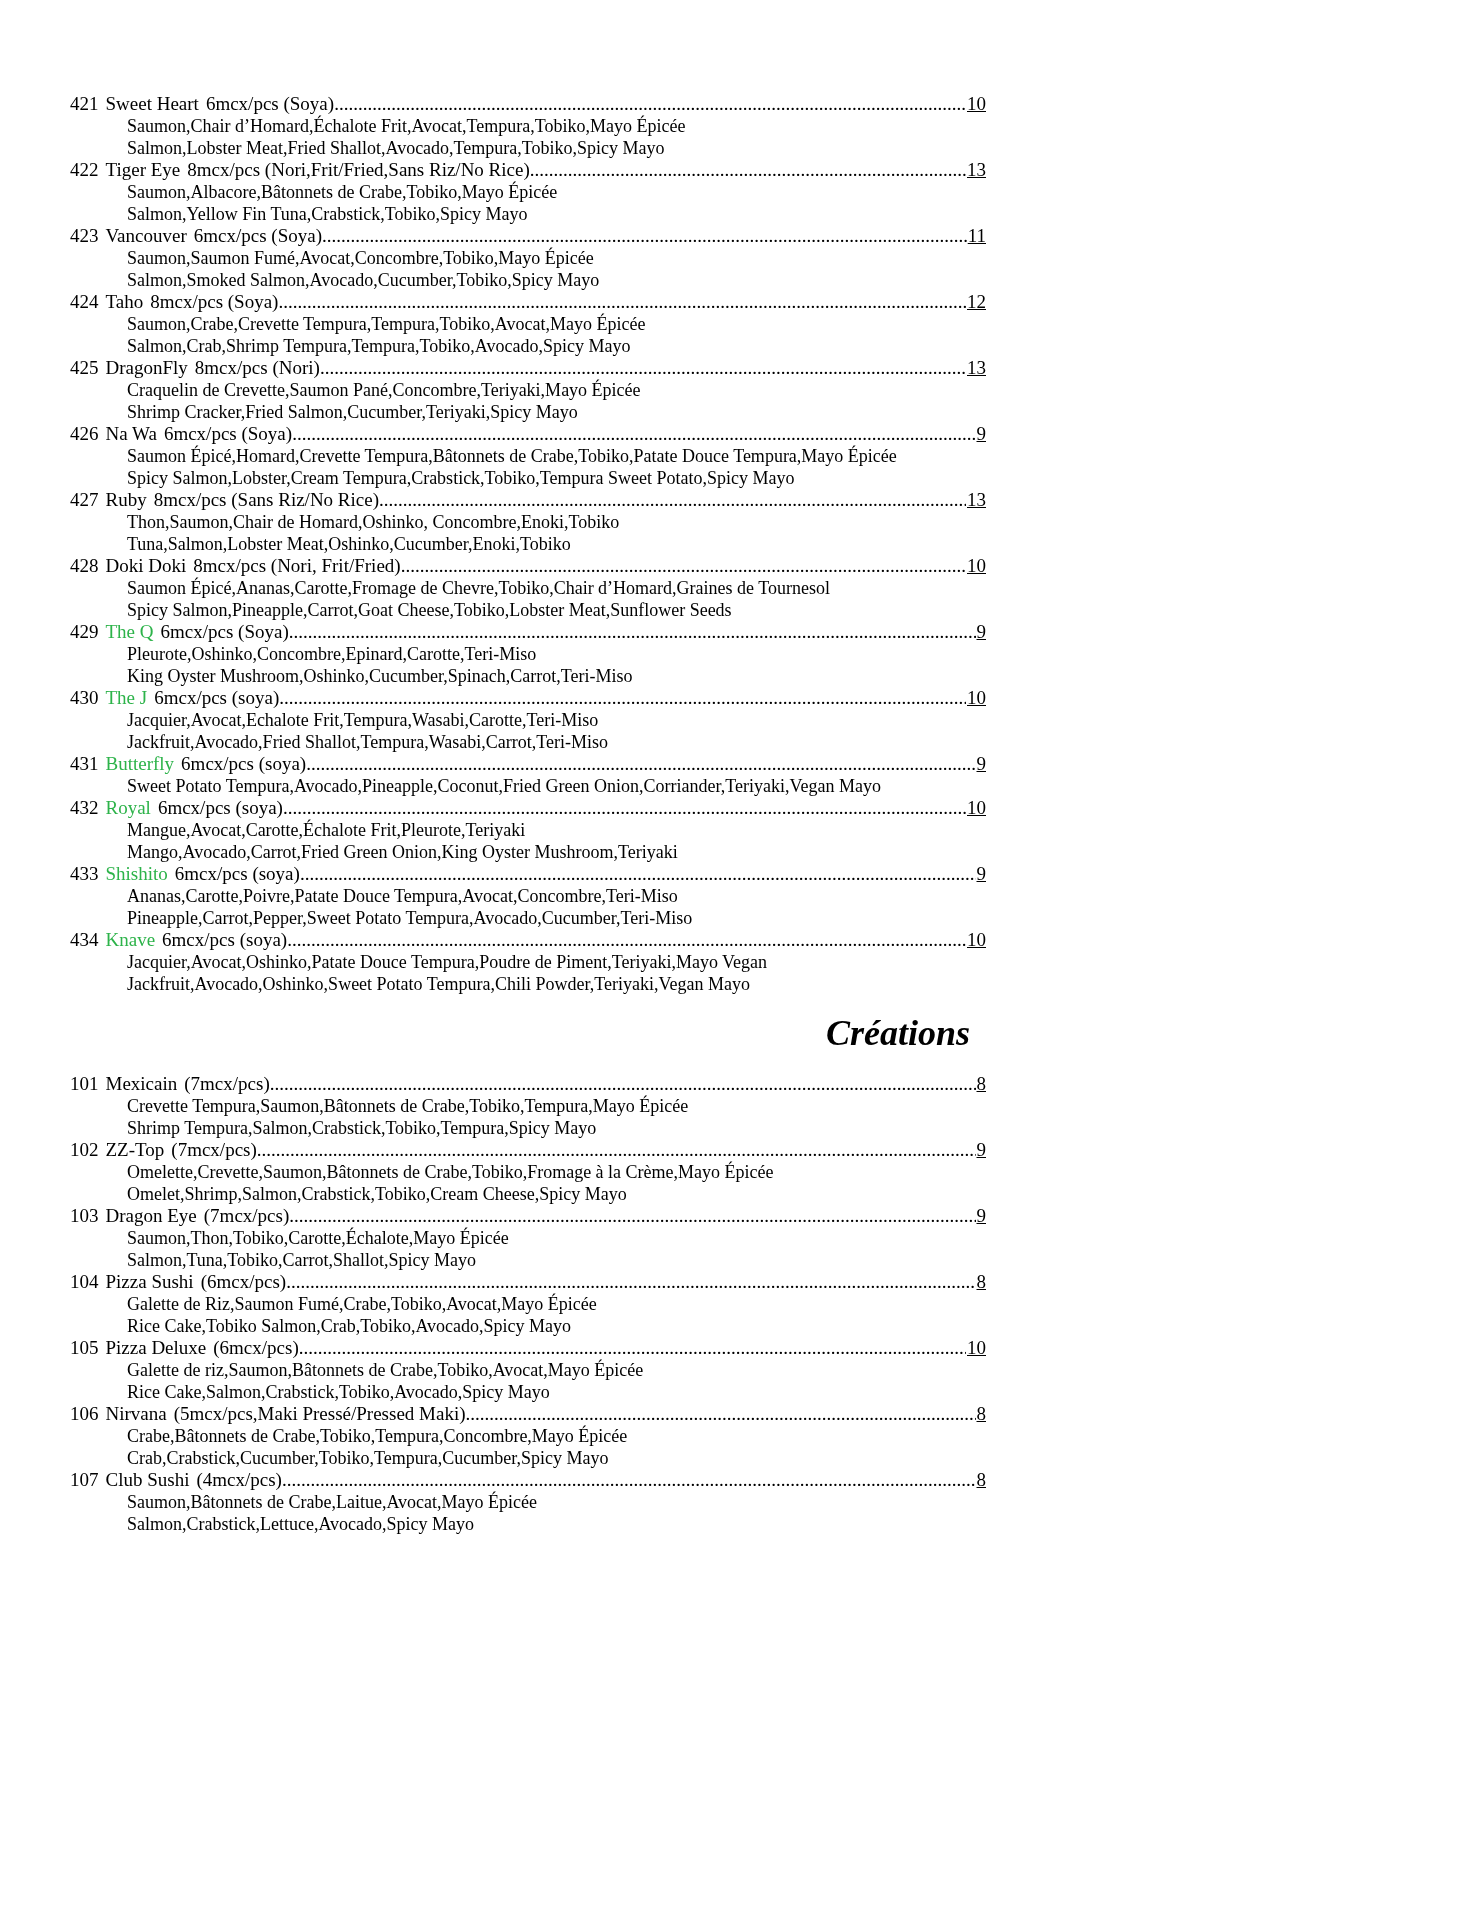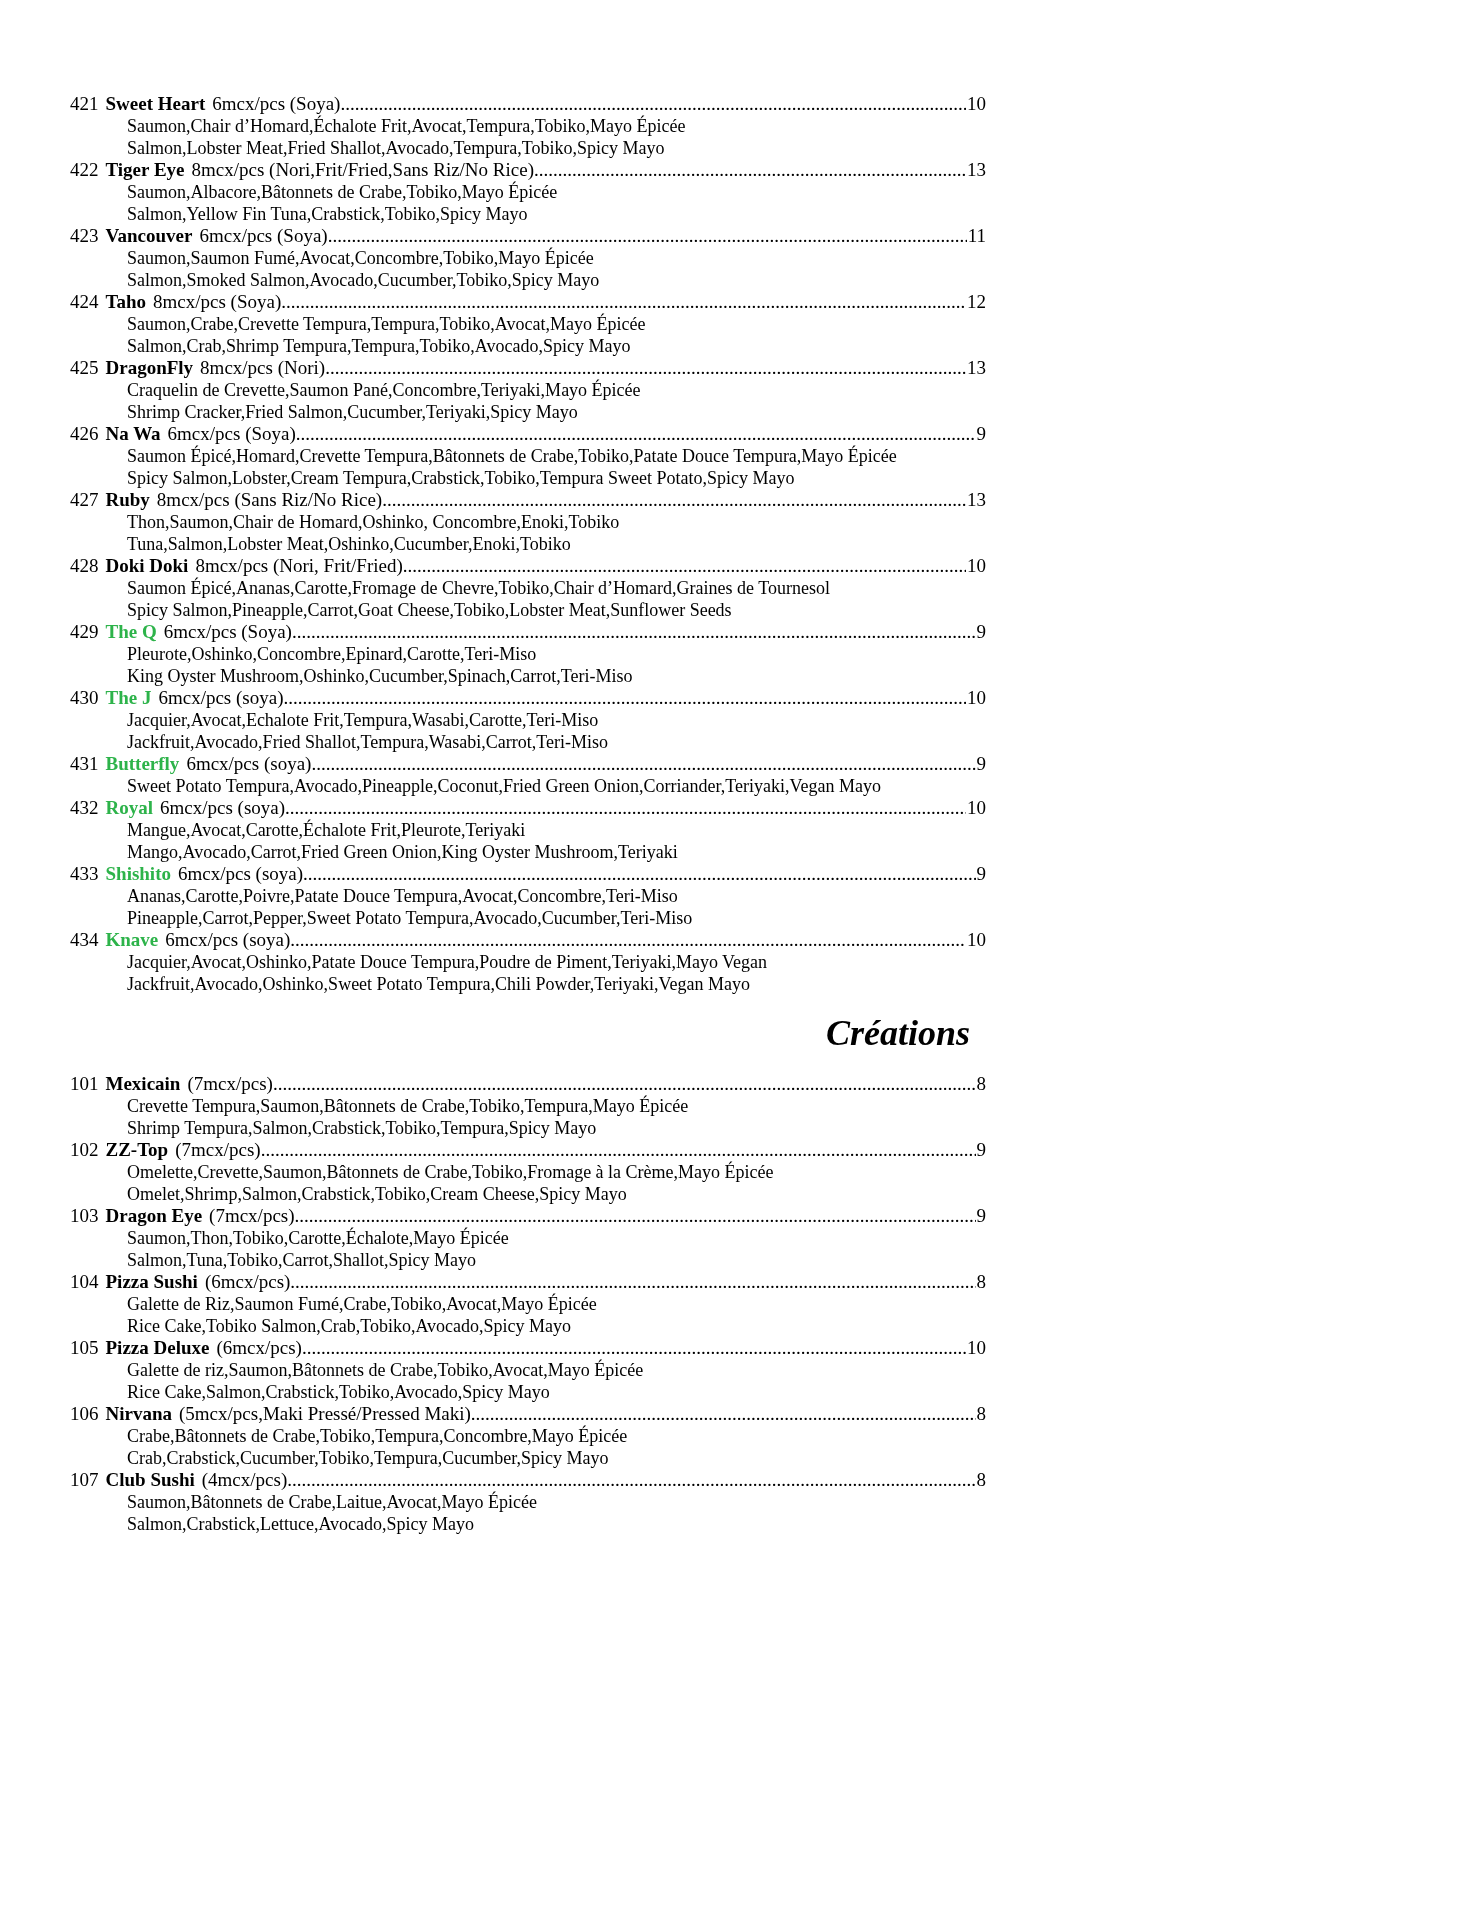--- a/index.html
+++ b/index.html
@@ -24,33 +24,33 @@
   }
   .menu-item { margin: 0; }
   .item-line {
     display: flex;
     align-items: flex-start;
     font-size: 19px;
     line-height: 22px;
     white-space: nowrap;
   }
   .num { font-weight: normal; margin-right: 7px; }
-  .name { font-weight: bold; }
+  .name { font-weight: normal; }
   .name.green { color: #2db34a; }
   .info { margin-left: 7px; }
   .dots {
     flex: 1 1 auto;
     overflow: hidden;
     min-width: 10px;
   }
   .dots::after {
     content: "....................................................................................................................................................................................................................................................";
     white-space: nowrap;
   }
-  .price { padding-left: 1px; }
+  .price { padding-left: 1px; text-decoration: underline; }
   .desc {
     font-size: 18px;
     line-height: 22px;
     padding-left: 57px;
     white-space: nowrap;
   }
   .section-title {
     text-align: right;
     font-size: 36px;
     line-height: 44px;

